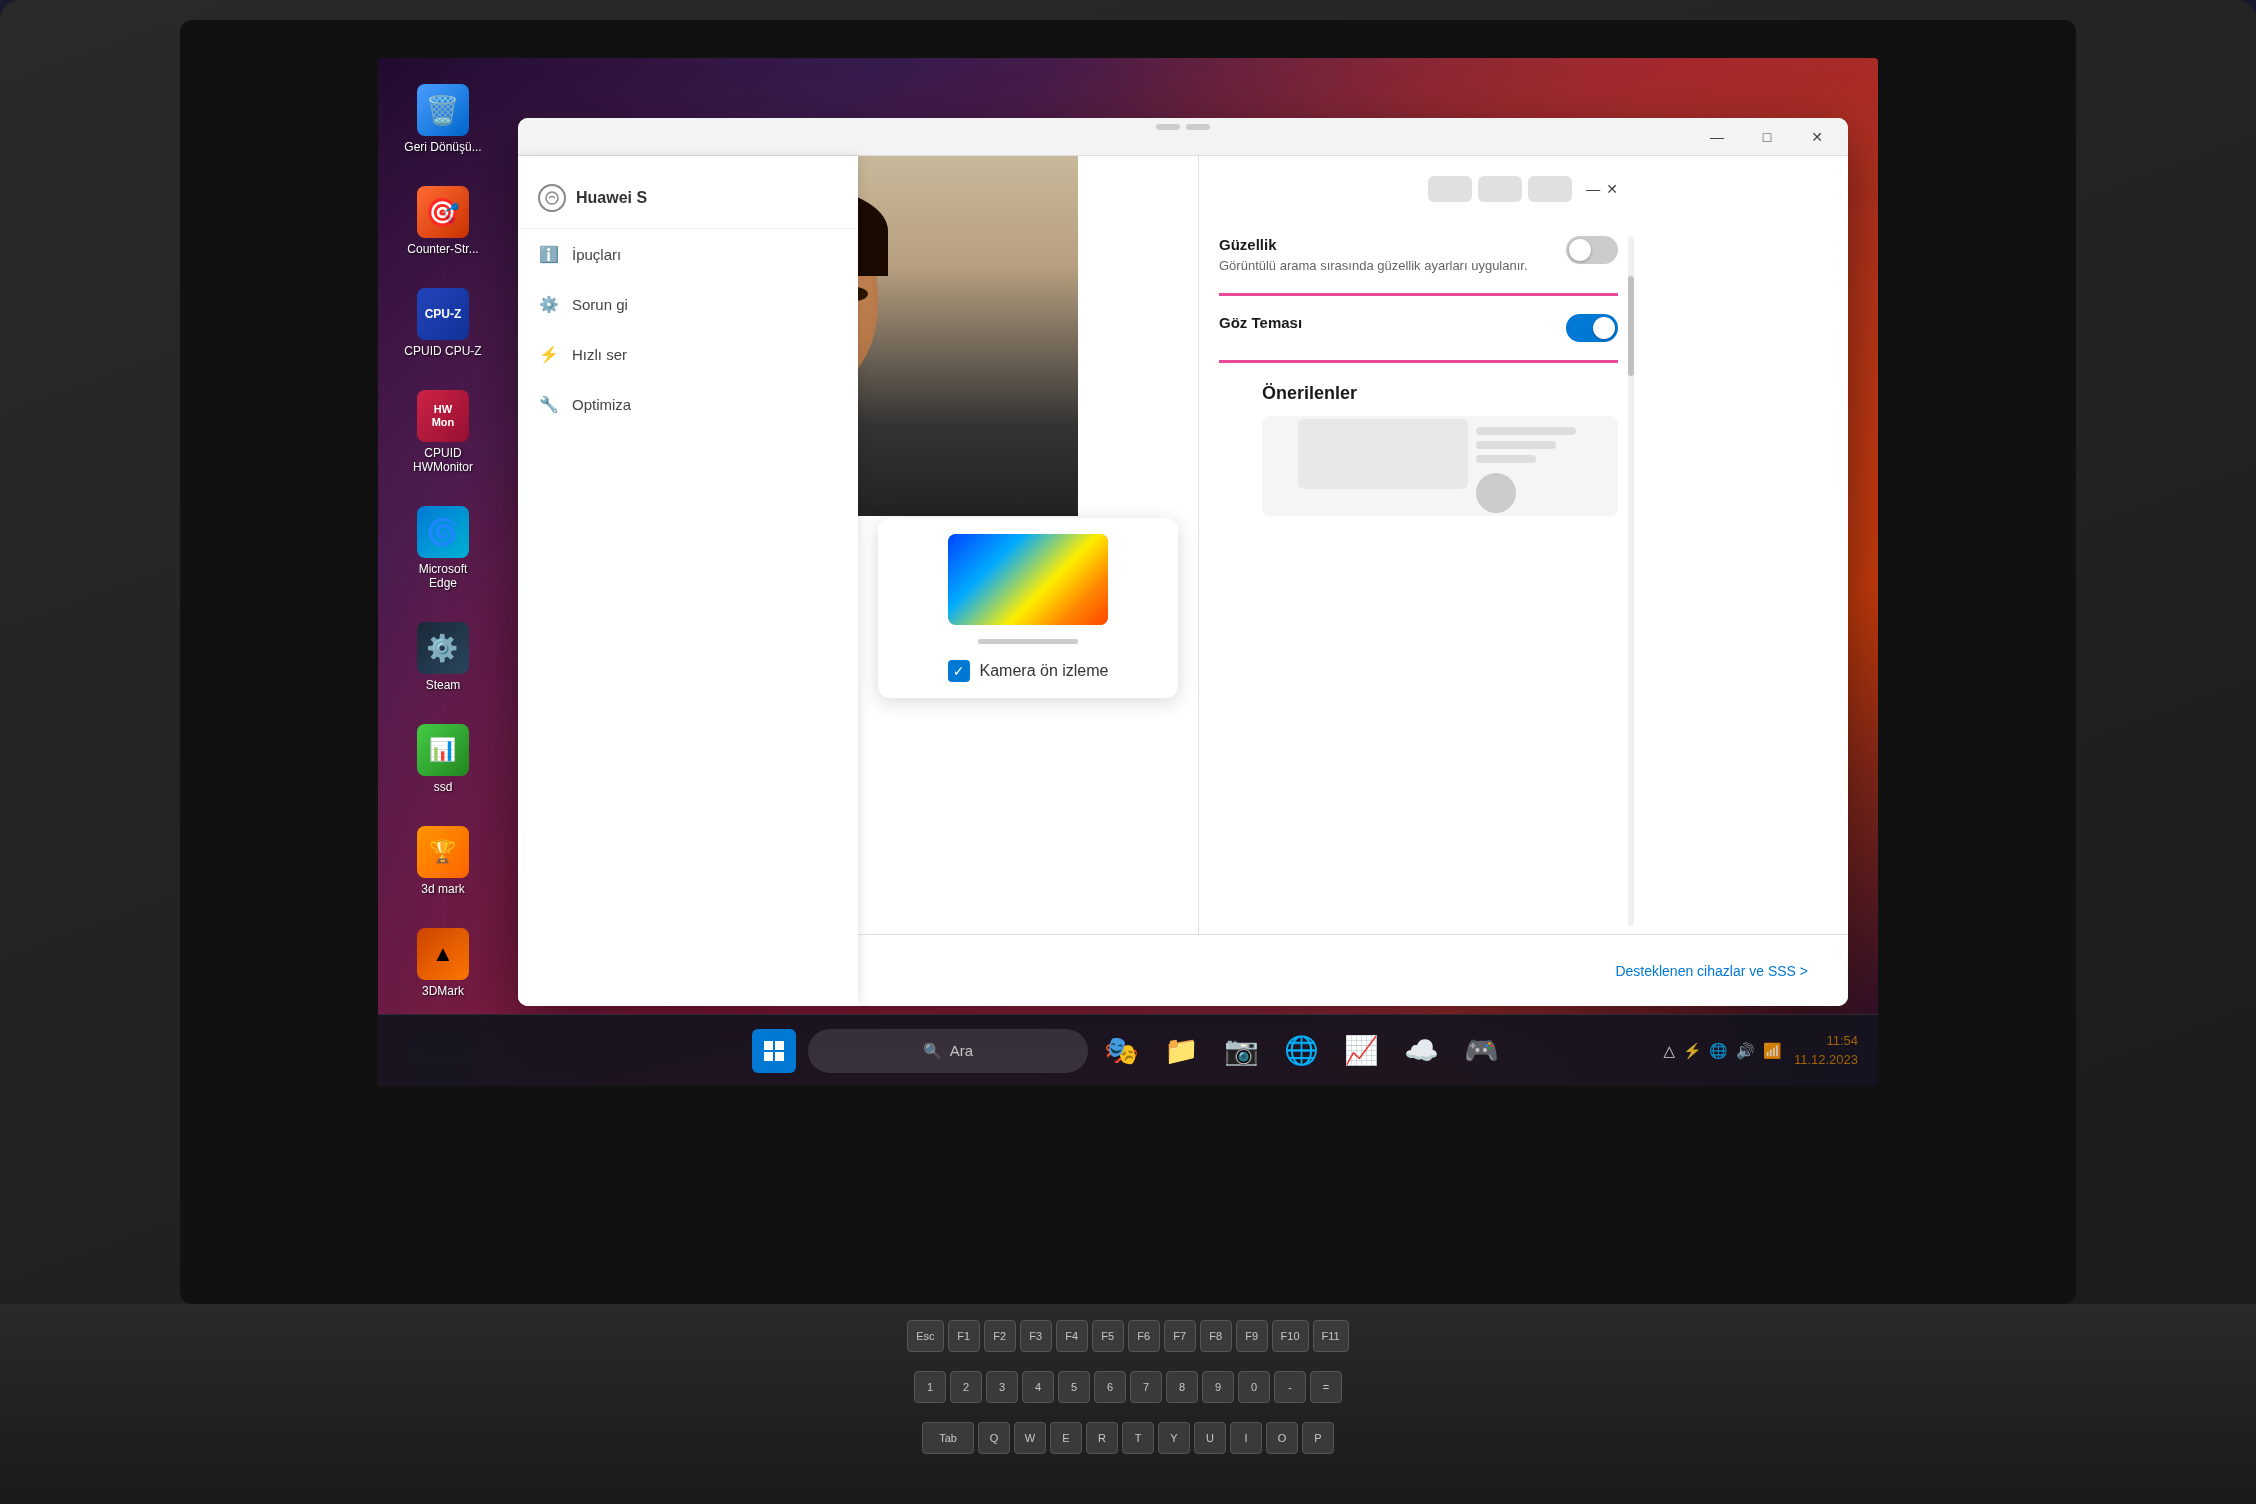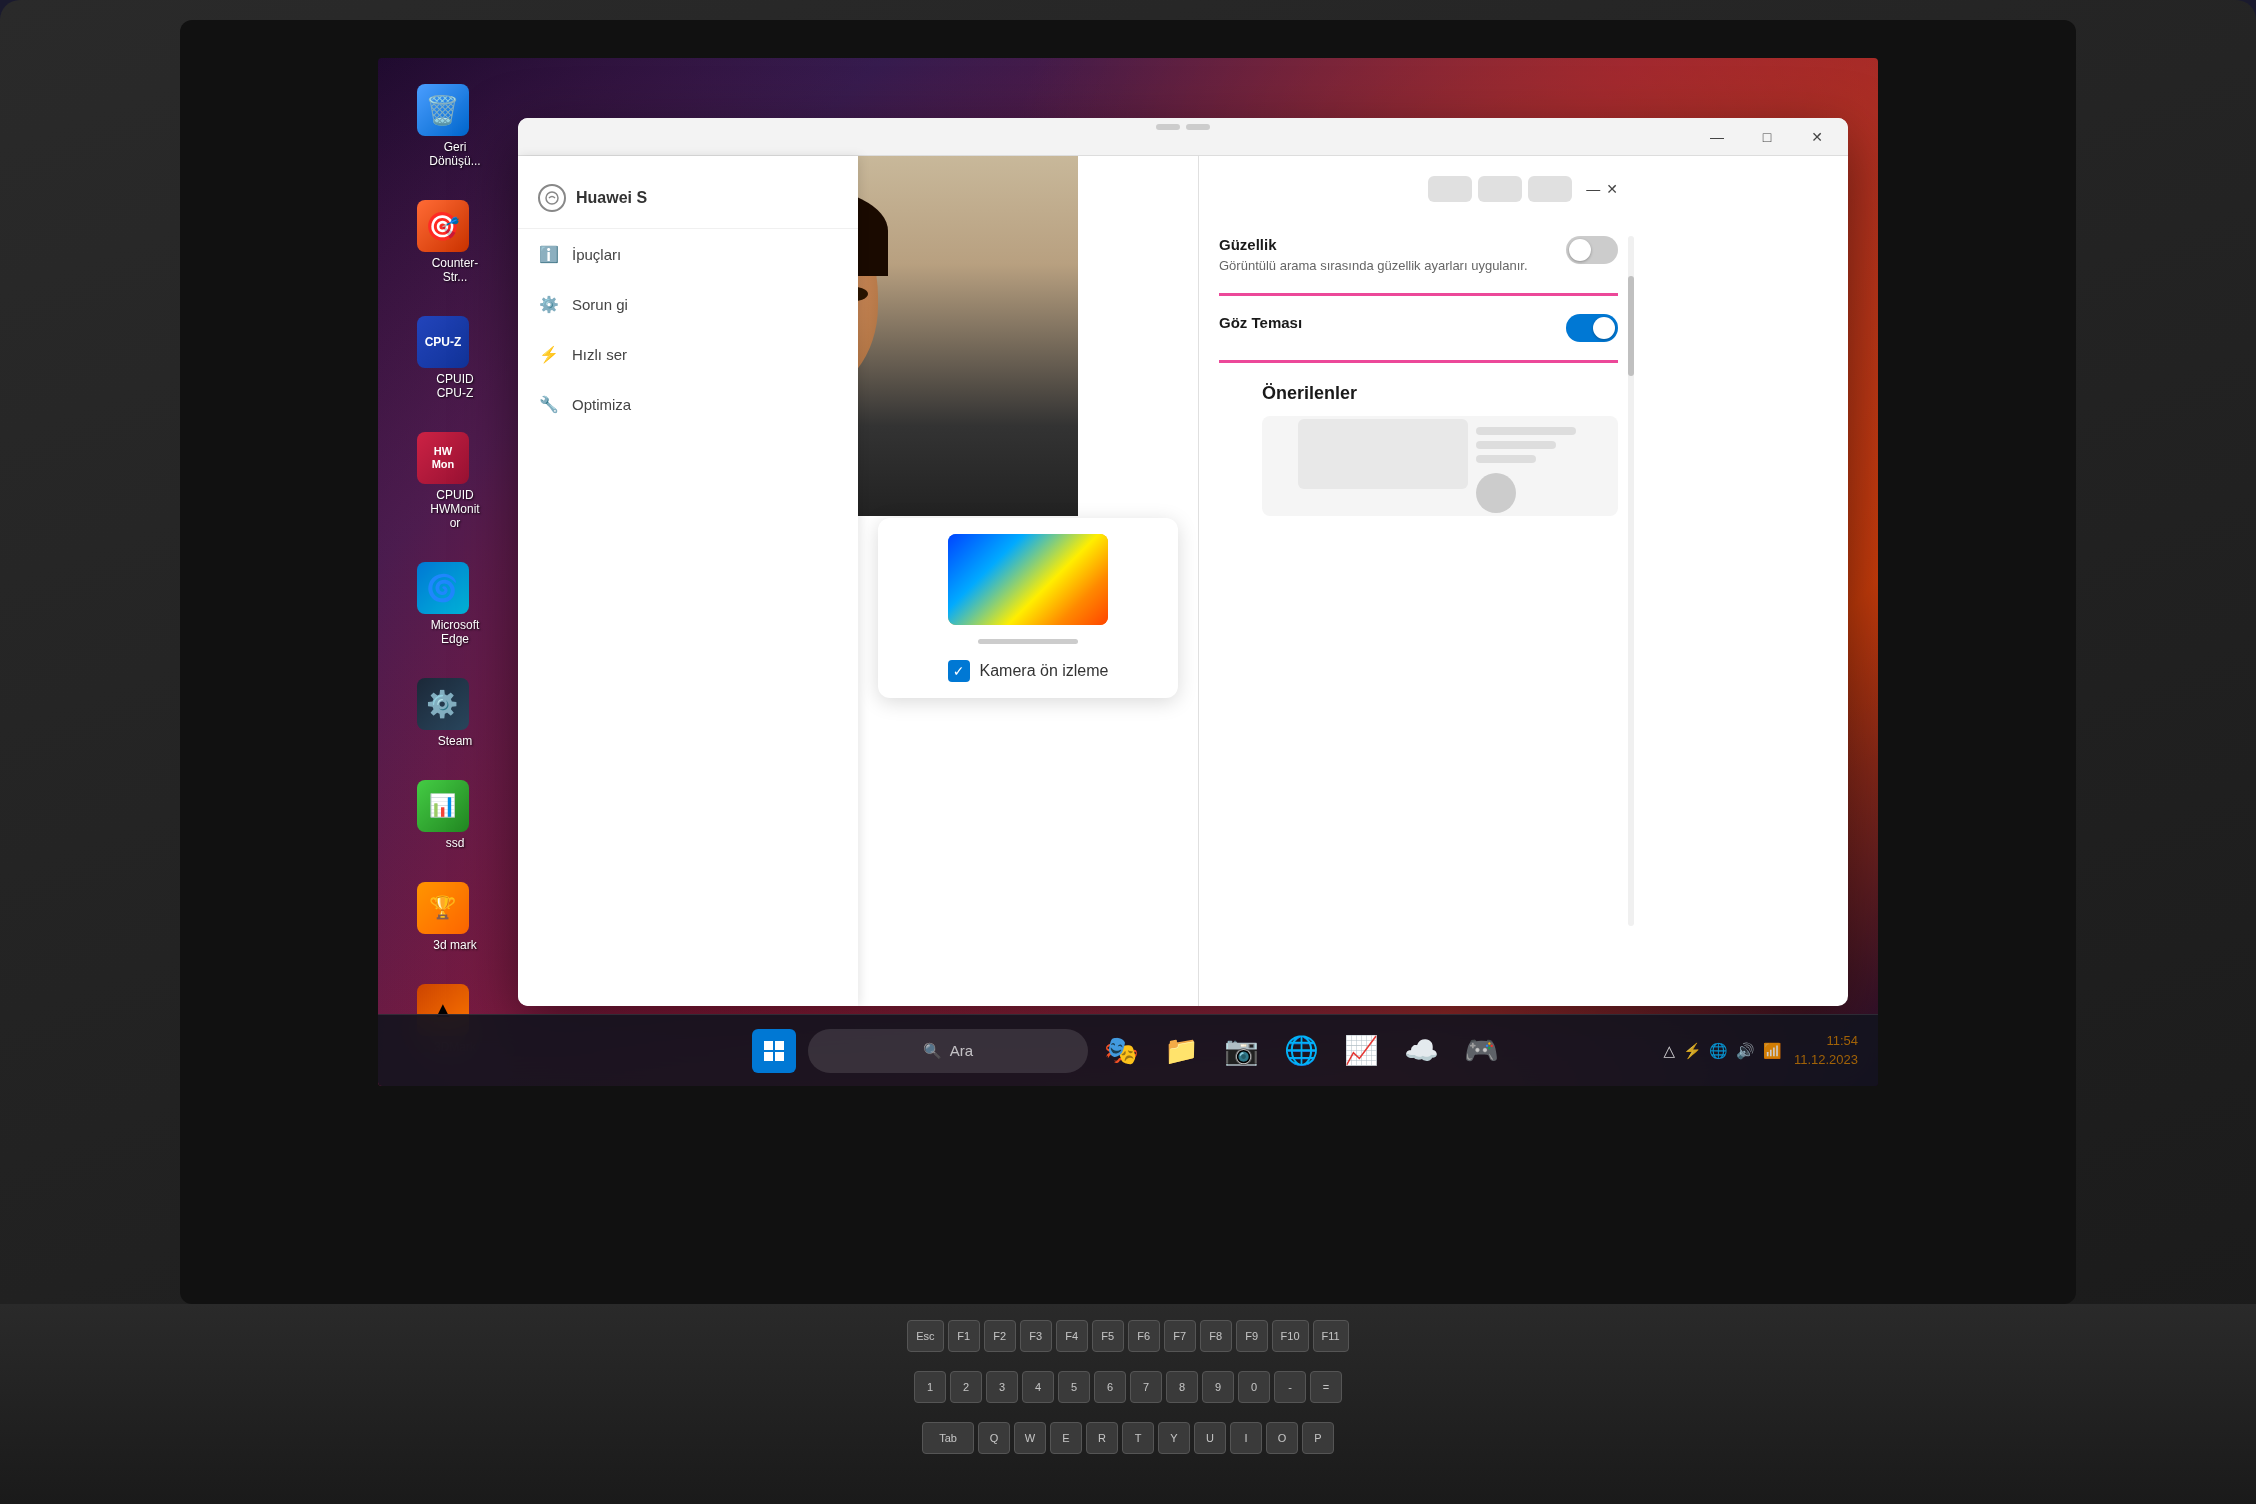--- a/index.html
+++ b/index.html
@@ -145,21 +145,20 @@
       justify-content: center;
       font-size: 28px;
     }
 
     .icon-label {
       color: white;
       font-size: 12px;
       text-align: center;
       text-shadow: 1px 1px 2px rgba(0,0,0,0.8);
       word-break: break-word;
-      margin-left: 24px;
     }
 
     
     .icon-recycle { background: linear-gradient(135deg, #4a9eff, #0066cc); }
     .icon-cs { background: linear-gradient(135deg, #ff6b35, #cc3300); }
     .icon-cpuz { background: linear-gradient(135deg, #2244aa, #113388); }
     .icon-hwmon { background: linear-gradient(135deg, #cc2244, #991133); }
     .icon-edge { background: linear-gradient(135deg, #0078d4, #00b4d8); }
     .icon-steam { background: linear-gradient(135deg, #1b2838, #2a475e); }
     .icon-ssd { background: linear-gradient(135deg, #44bb44, #228822); }
@@ -737,20 +736,30 @@
                   <div style="height:8px; background:#ddd; border-radius:4px; width:60%;"></div>
 
                   <div style="width:40px; height:40px; background:#ccc; border-radius:50%; margin-top:4px;"></div>
                 </div>
               </div>
             </div>
           </div>
 
         </div>
 
+        <div class="app-bottom">
+          <a class="app-bottom-link">
+            <span>Yazıcı ekle</span>
+            <span>&gt;</span>
+          </a>
+          <a class="app-bottom-link">
+            <span>Desteklenen cihazlar ve SSS</span>
+            <span>&gt;</span>
+          </a>
+        </div>
 
       </div>
 
       <div class="taskbar">
         <div class="taskbar-center">
 
           <div class="taskbar-item">
             <div class="win-btn">
               <svg width="22" height="22" viewBox="0 0 22 22" fill="white">
                 <rect x="1" y="1" width="9" height="9"></rect>

